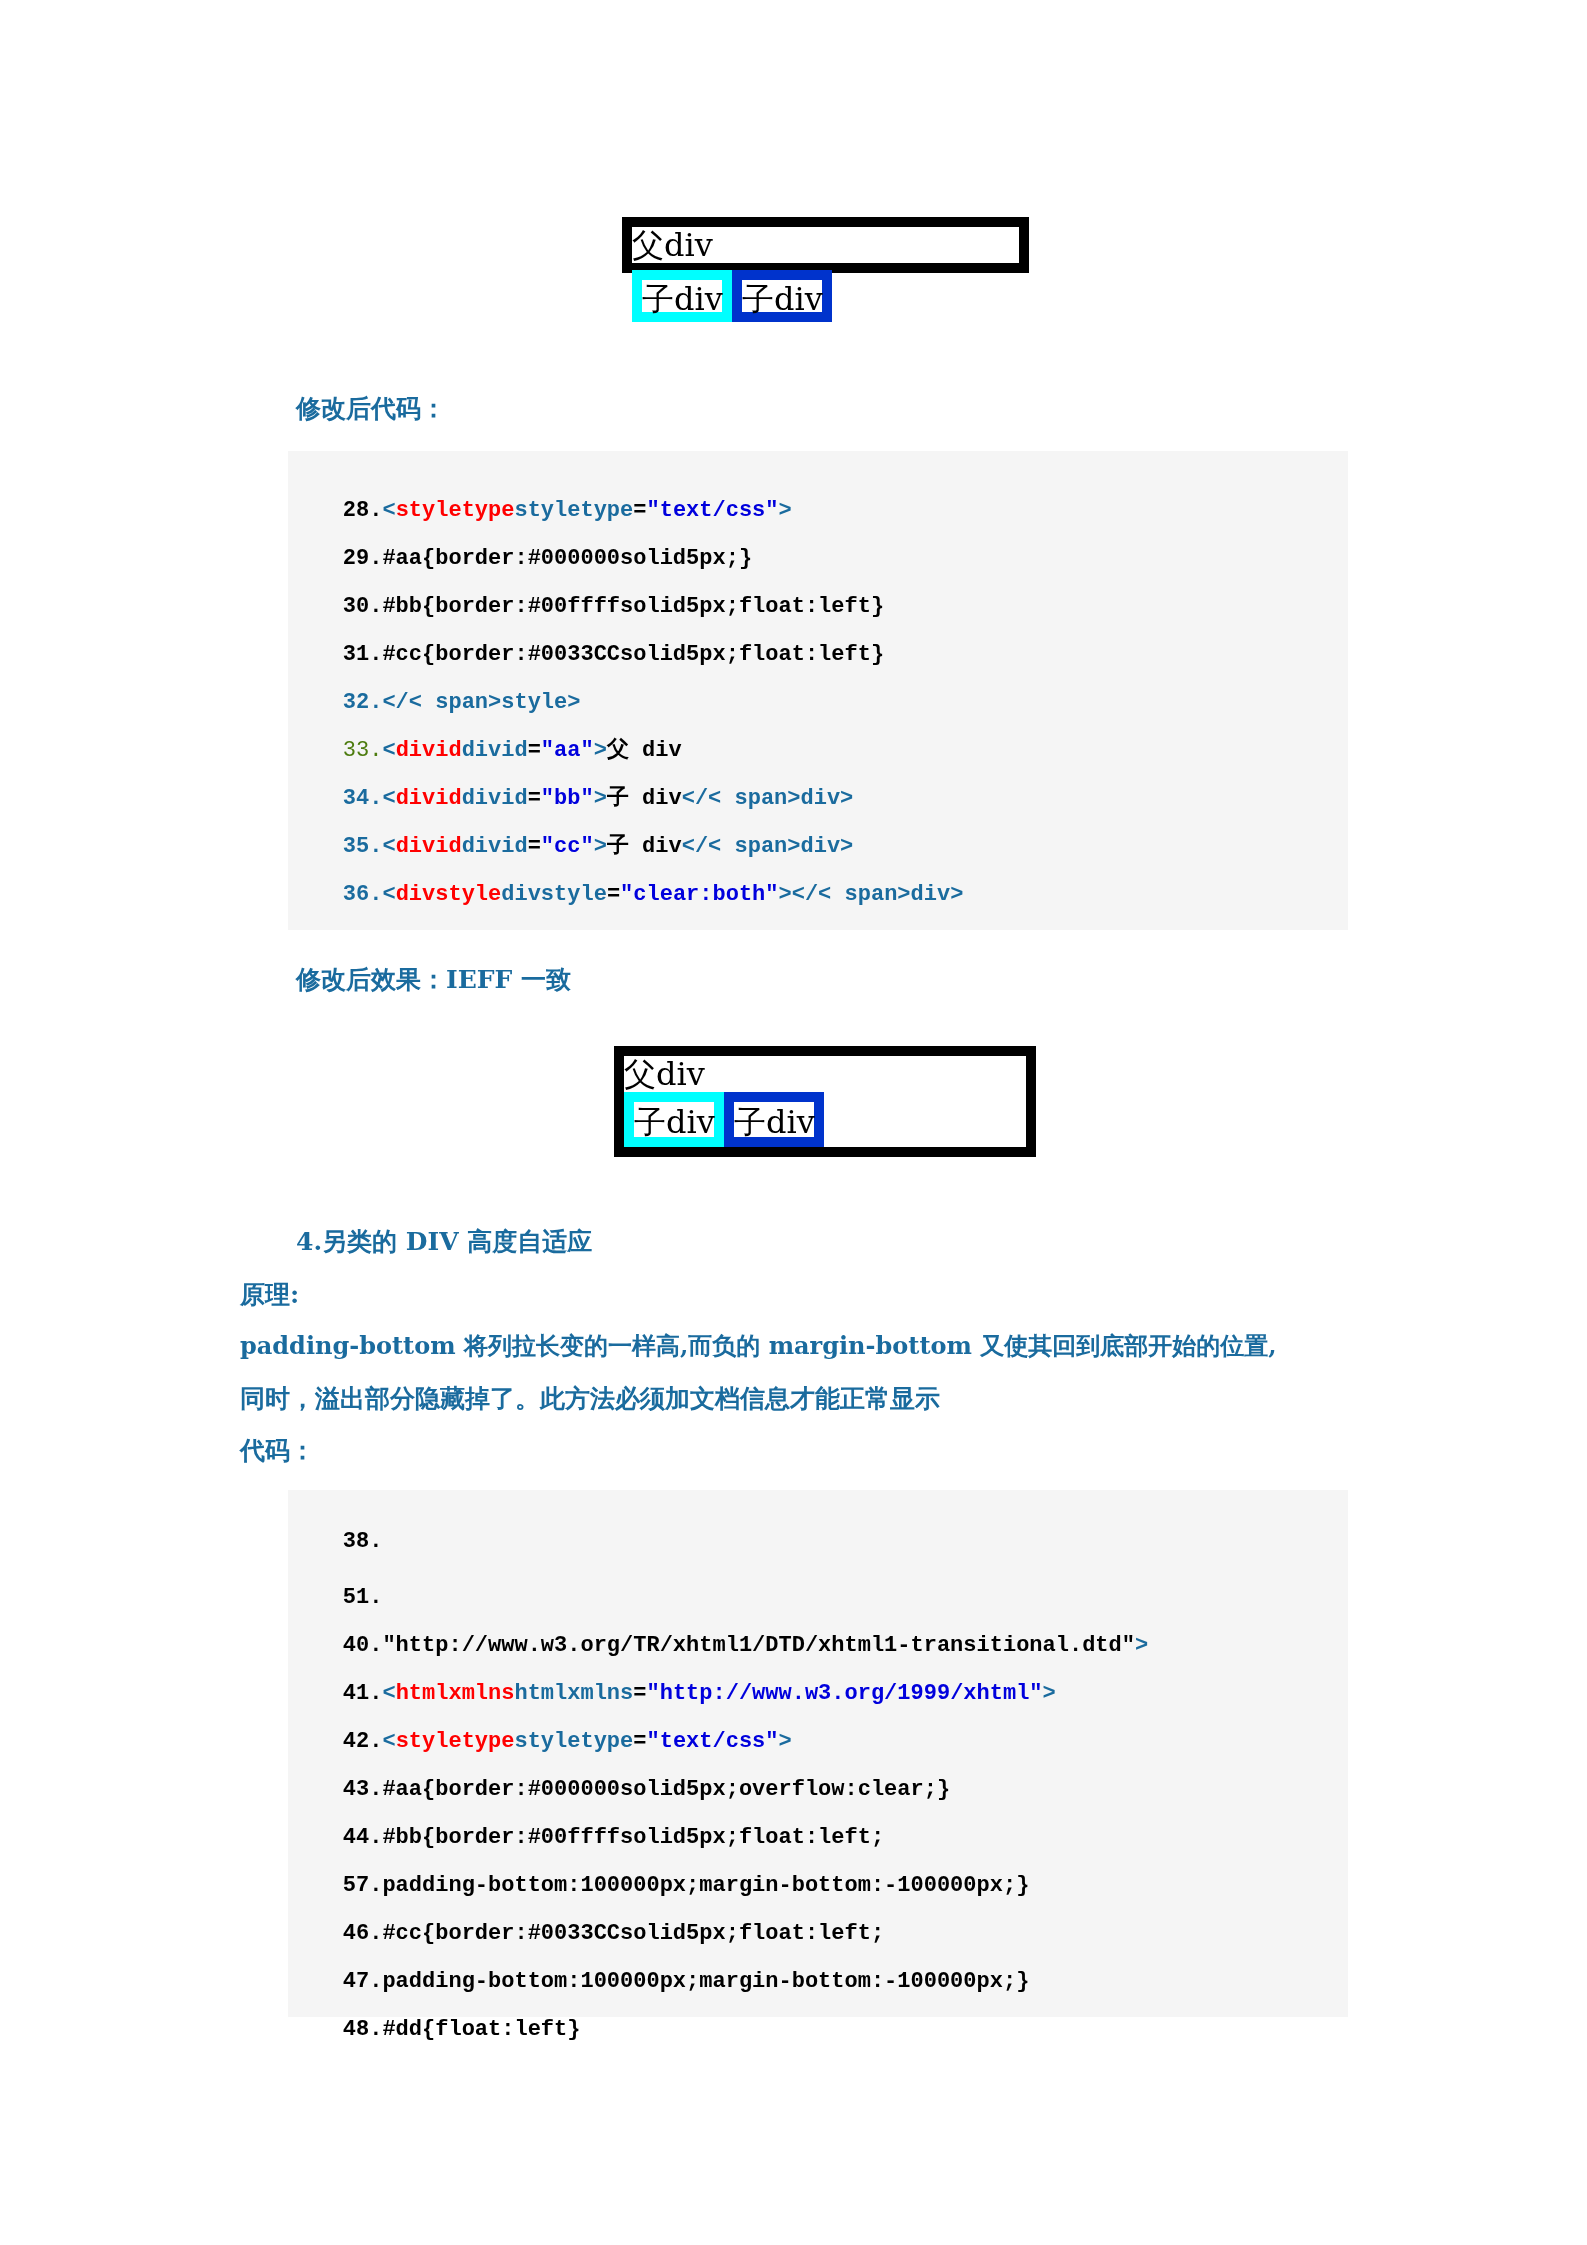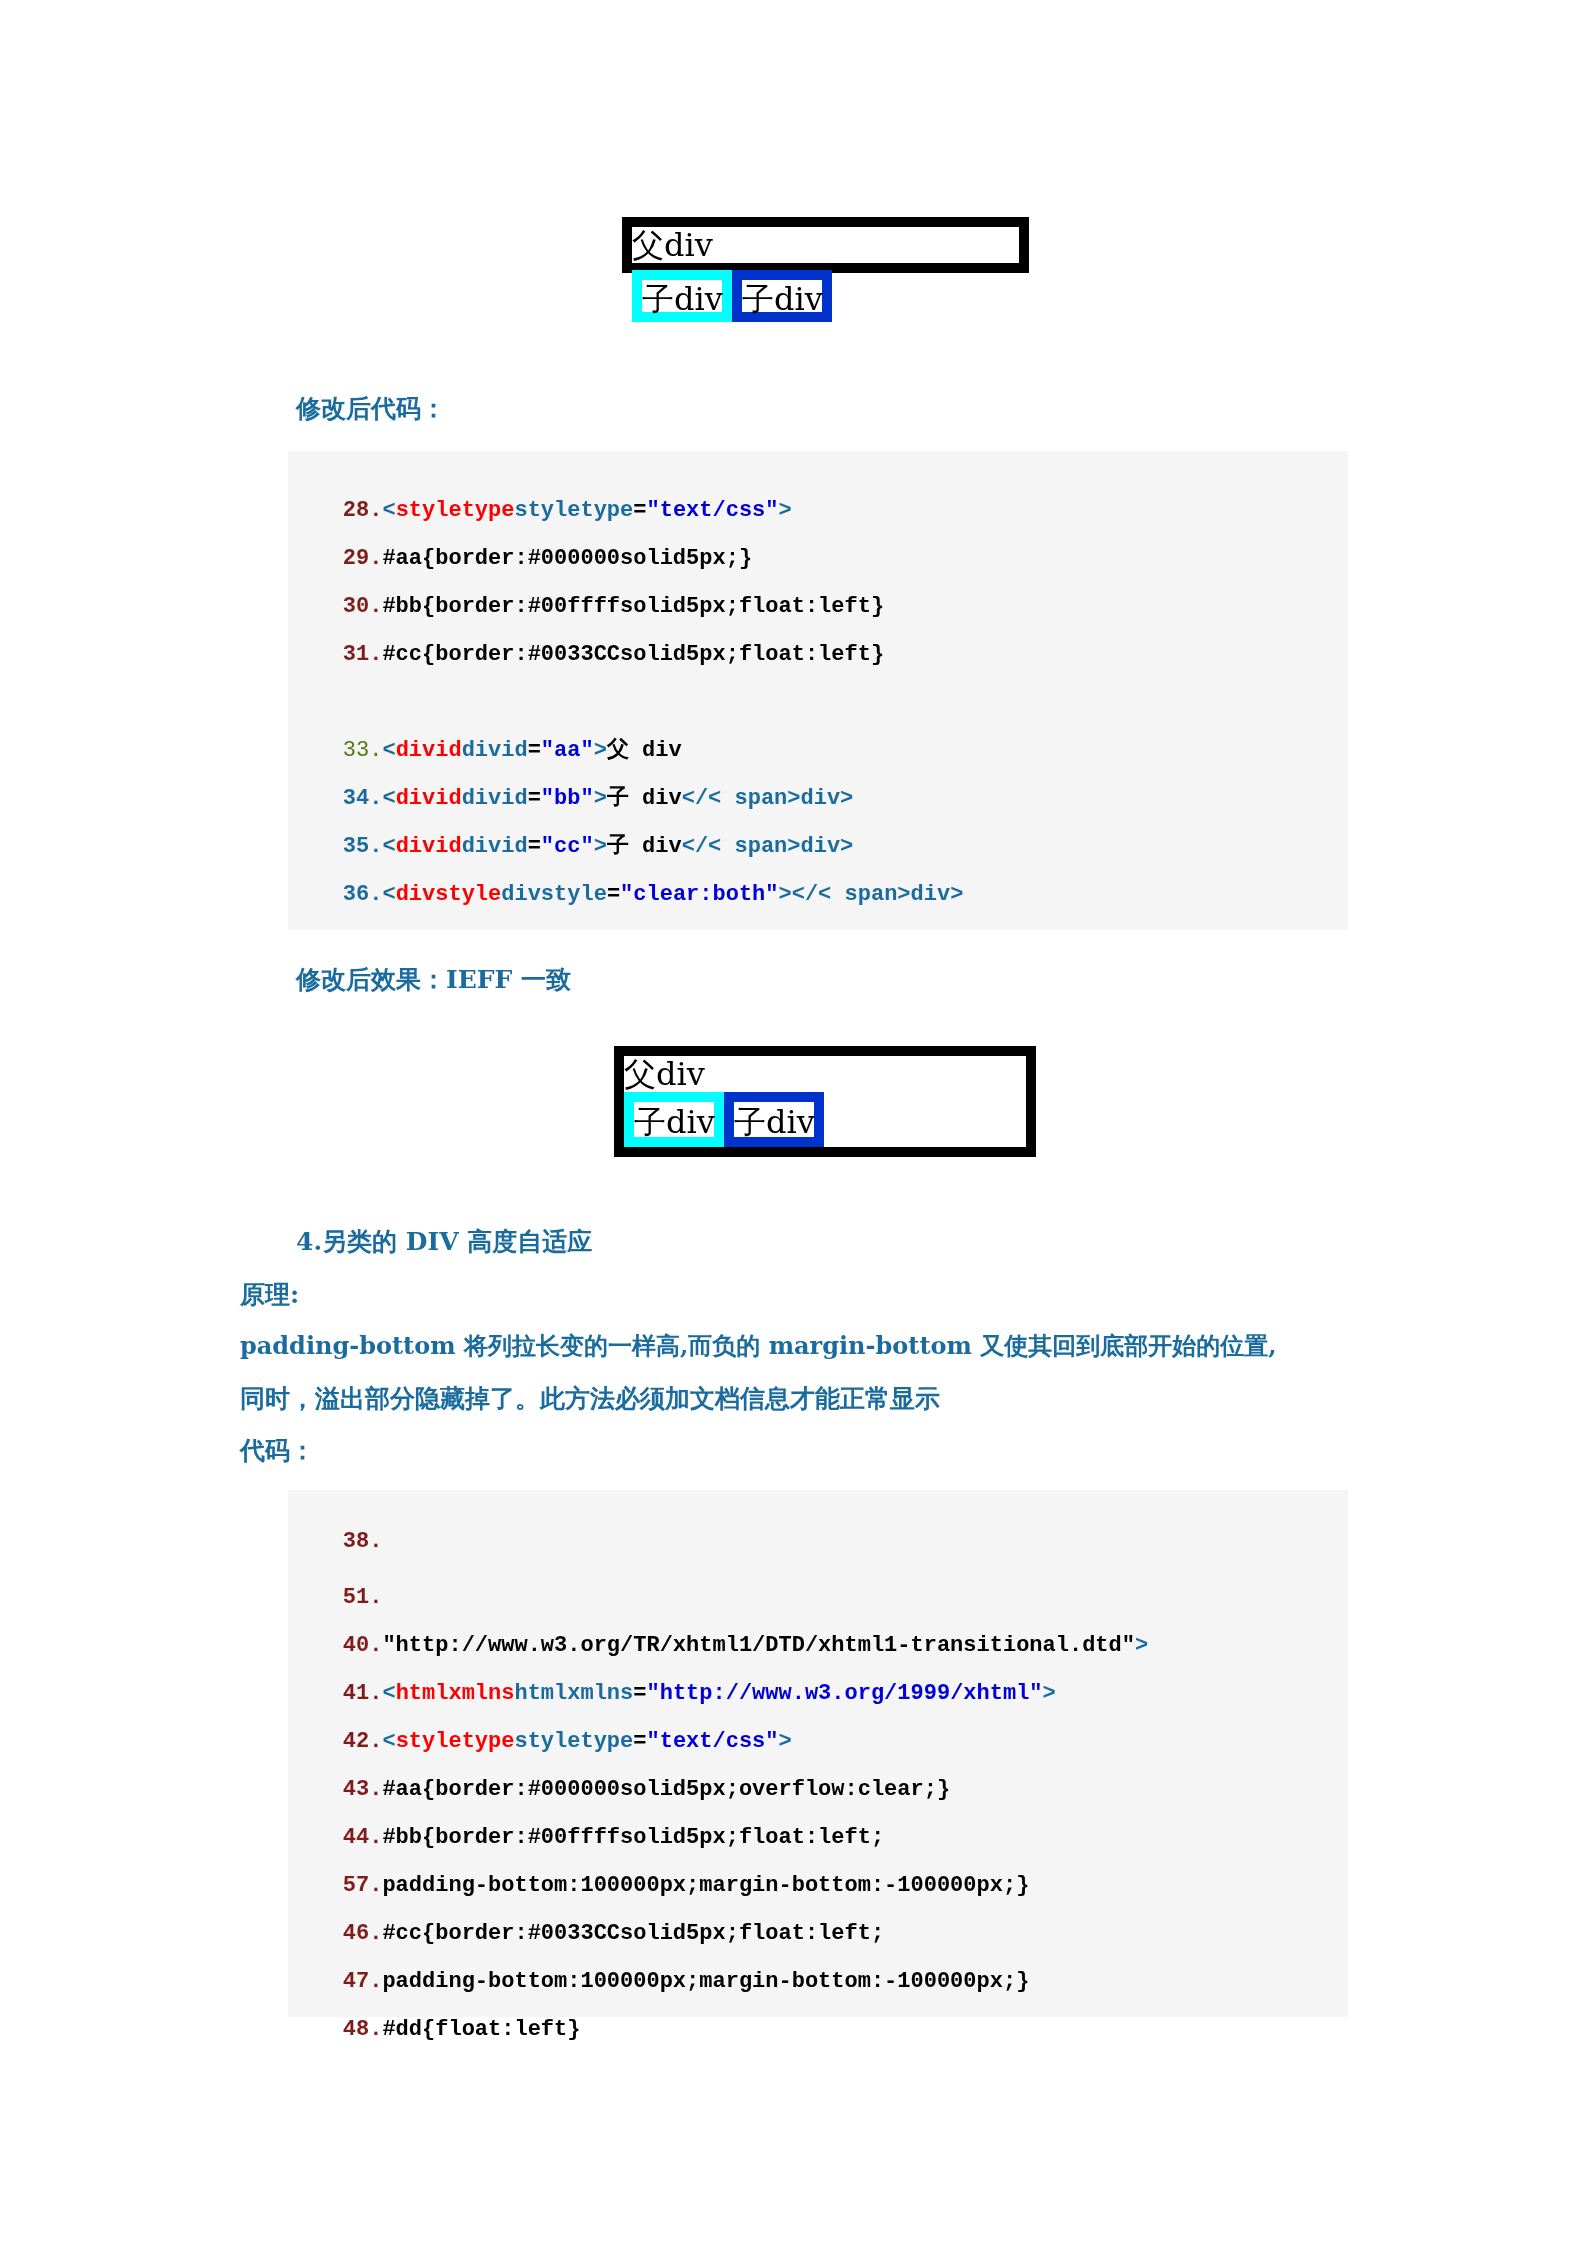--- a/index.html
+++ b/index.html
@@ -18,21 +18,21 @@
   
   .prose { position: absolute; color: #1a6b9e; font-family: "DejaVu Serif", serif;
            font-size: 25px; font-weight: bold; white-space: nowrap; letter-spacing: 0; }
 
   
   .code { position: absolute; left: 288px; width: 1060px; background: #f5f5f5; }
   .code-line { position: absolute; left: 2px; white-space: pre;
                font-family: "Liberation Mono", monospace; font-size: 22px; font-weight: bold;
                line-height: 28px; color: #000000; }
   .ln { }
-  .ln.num-black { color: #7f1d1d; }
+  .ln.num-black { color: #000000; }
   .ln.num-teal { color: #1a6b9e; }
   .ln.num-plain { color: #4d7c0f; font-weight: normal; }
   .t-punct { color: #1a6b9e; }
   .t-tag { color: #ff0000; }
   .t-attr { color: #1a6b9e; }
   .t-eq { color: #000000; }
   .t-str { color: #0000dd; }
   .t-text { color: #000000; }
   .t-close { color: #1a6b9e; }
 </style>
@@ -64,20 +64,23 @@
   </div>
 
   <div class="code-line" style="top:114px;">
     <span class="ln num-black">30.</span><span class="t-text">#bb{border:#00ffffsolid5px;float:left}</span>
   </div>
 
   <div class="code-line" style="top:162px;">
     <span class="ln num-black">31.</span><span class="t-text">#cc{border:#0033CCsolid5px;float:left}</span>
   </div>
 
+  <div class="code-line" style="top:210px;">
+    <span class="ln num-teal">32.</span><span class="t-close">&lt;/&lt; span&gt;style&gt;</span>
+  </div>
 
   <div class="code-line" style="top:258px;">
     <span class="ln num-plain">33.</span><span class="t-punct">&lt;</span><span class="t-tag">divid</span><span class="t-attr">divid</span><span class="t-eq">=</span><span class="t-str">"aa"</span><span class="t-punct">&gt;</span><span class="t-text">父 div</span>
   </div>
 
   <div class="code-line" style="top:306px;">
     <span class="ln num-teal">34.</span><span class="t-punct">&lt;</span><span class="t-tag">divid</span><span class="t-attr">divid</span><span class="t-eq">=</span><span class="t-str">"bb"</span><span class="t-punct">&gt;</span><span class="t-text">子 div</span><span class="t-close">&lt;/&lt; span&gt;div&gt;</span>
   </div>
 
   <div class="code-line" style="top:354px;">

